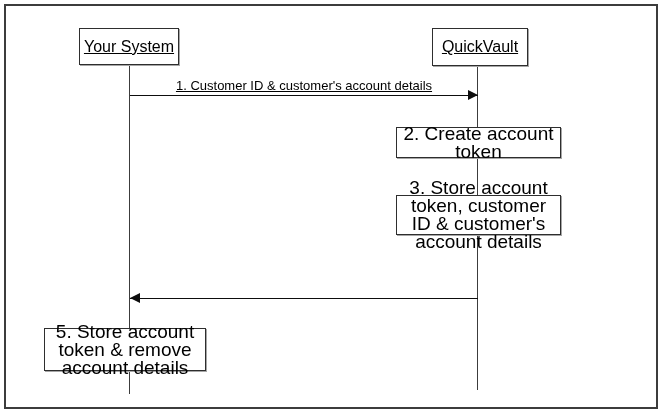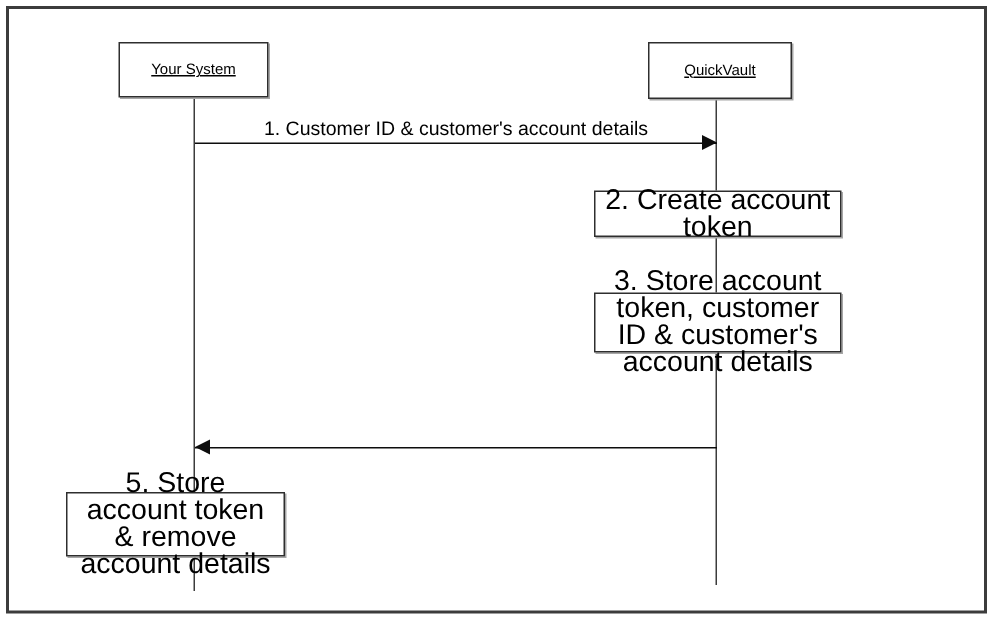--- a/index.html
+++ b/index.html
@@ -27,21 +27,21 @@
   }
   .actor-box {
     position: absolute;
     background: #ffffff;
     border: 1px solid #2e2e2e;
     box-shadow: 1px 1px 0 #a6a6a6;
     box-sizing: border-box;
     display: flex;
     align-items: center;
     justify-content: center;
-    font-size: 10px;
+    font-size: 16px;
     z-index: 3;
   }
   .actor-label {
     text-decoration: underline;
     white-space: nowrap;
   }
   .lifeline {
     position: absolute;
     width: 1px;
     background: #3c3c3c;
@@ -102,26 +102,26 @@
   <div class="lifeline" style="left:129px; top:64px; height:330px;"></div>
   <div class="lifeline" style="left:477px; top:66px; height:324px;"></div>
 
   <div class="actor-box" style="left:79px; top:28px; width:100px; height:37px;">
     <span class="actor-label">Your System</span>
   </div>
   <div class="actor-box" style="left:432px; top:28px; width:96px; height:38px;">
     <span class="actor-label">QuickVault</span>
   </div>
 
-  <div class="msg-label" style="left:120px; top:78px; width:368px;">1. Customer ID &amp; customer's account details</div>
+  <div class="msg-label" style="left:120px; top:78px; width:368px;text-decoration:underline;">1. Customer ID &amp; customer's account details</div>
   <div class="msg-line" style="left:130px; top:95px; width:348px;"></div>
   <div class="arrowhead right" style="left:468px; top:90px;"></div>
 
   <div class="step-box" style="left:396px; top:127px; width:165px; height:31px;">2. Create account token</div>
 
   <div class="step-box" style="left:396px; top:195px; width:165px; height:40px;">3. Store account token, customer ID &amp; customer's account details</div>
 
   <div class="msg-line" style="left:130px; top:298px; width:348px;"></div>
   <div class="arrowhead left" style="left:130px; top:293px;"></div>
 
-  <div class="step-box" style="left:44px; top:328px; width:146px; height:43px;">5. Store account token &amp; remove account details</div>
+  <div class="step-box" style="left:44px; top:328px; width:162px; height:43px;">5. Store account token &amp; remove account details</div>
 
 </div>
 
 </body></html>

